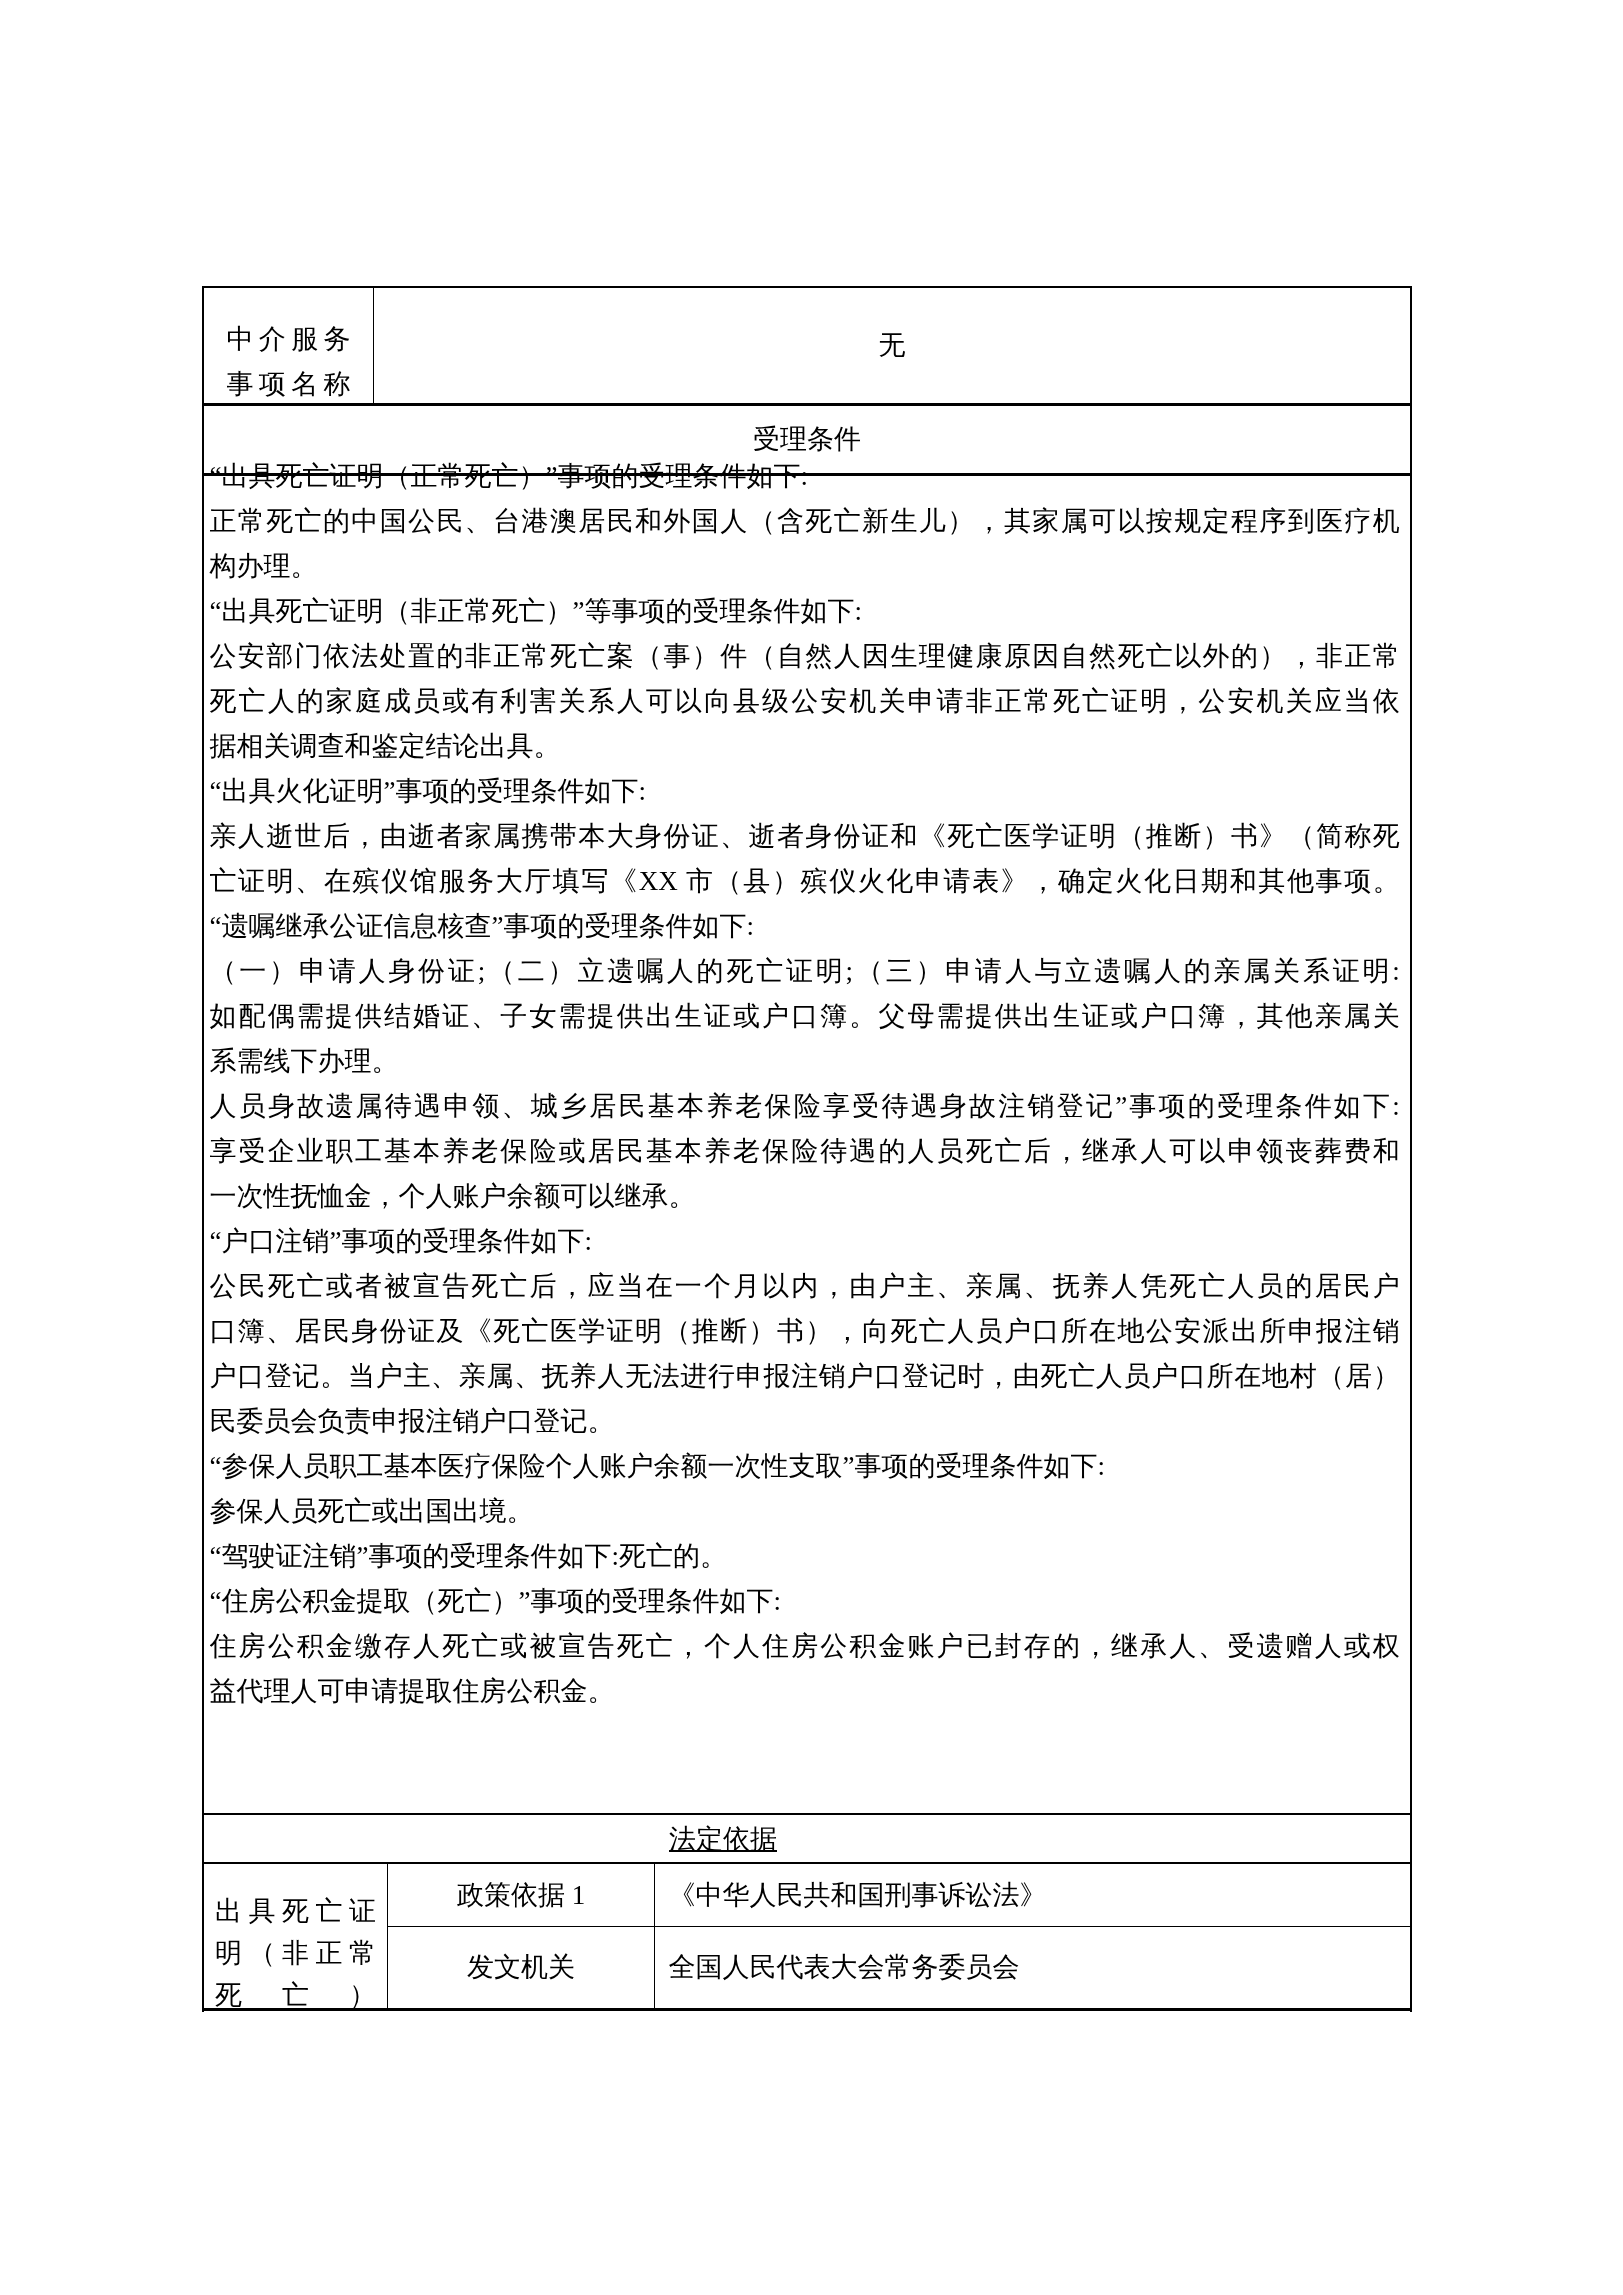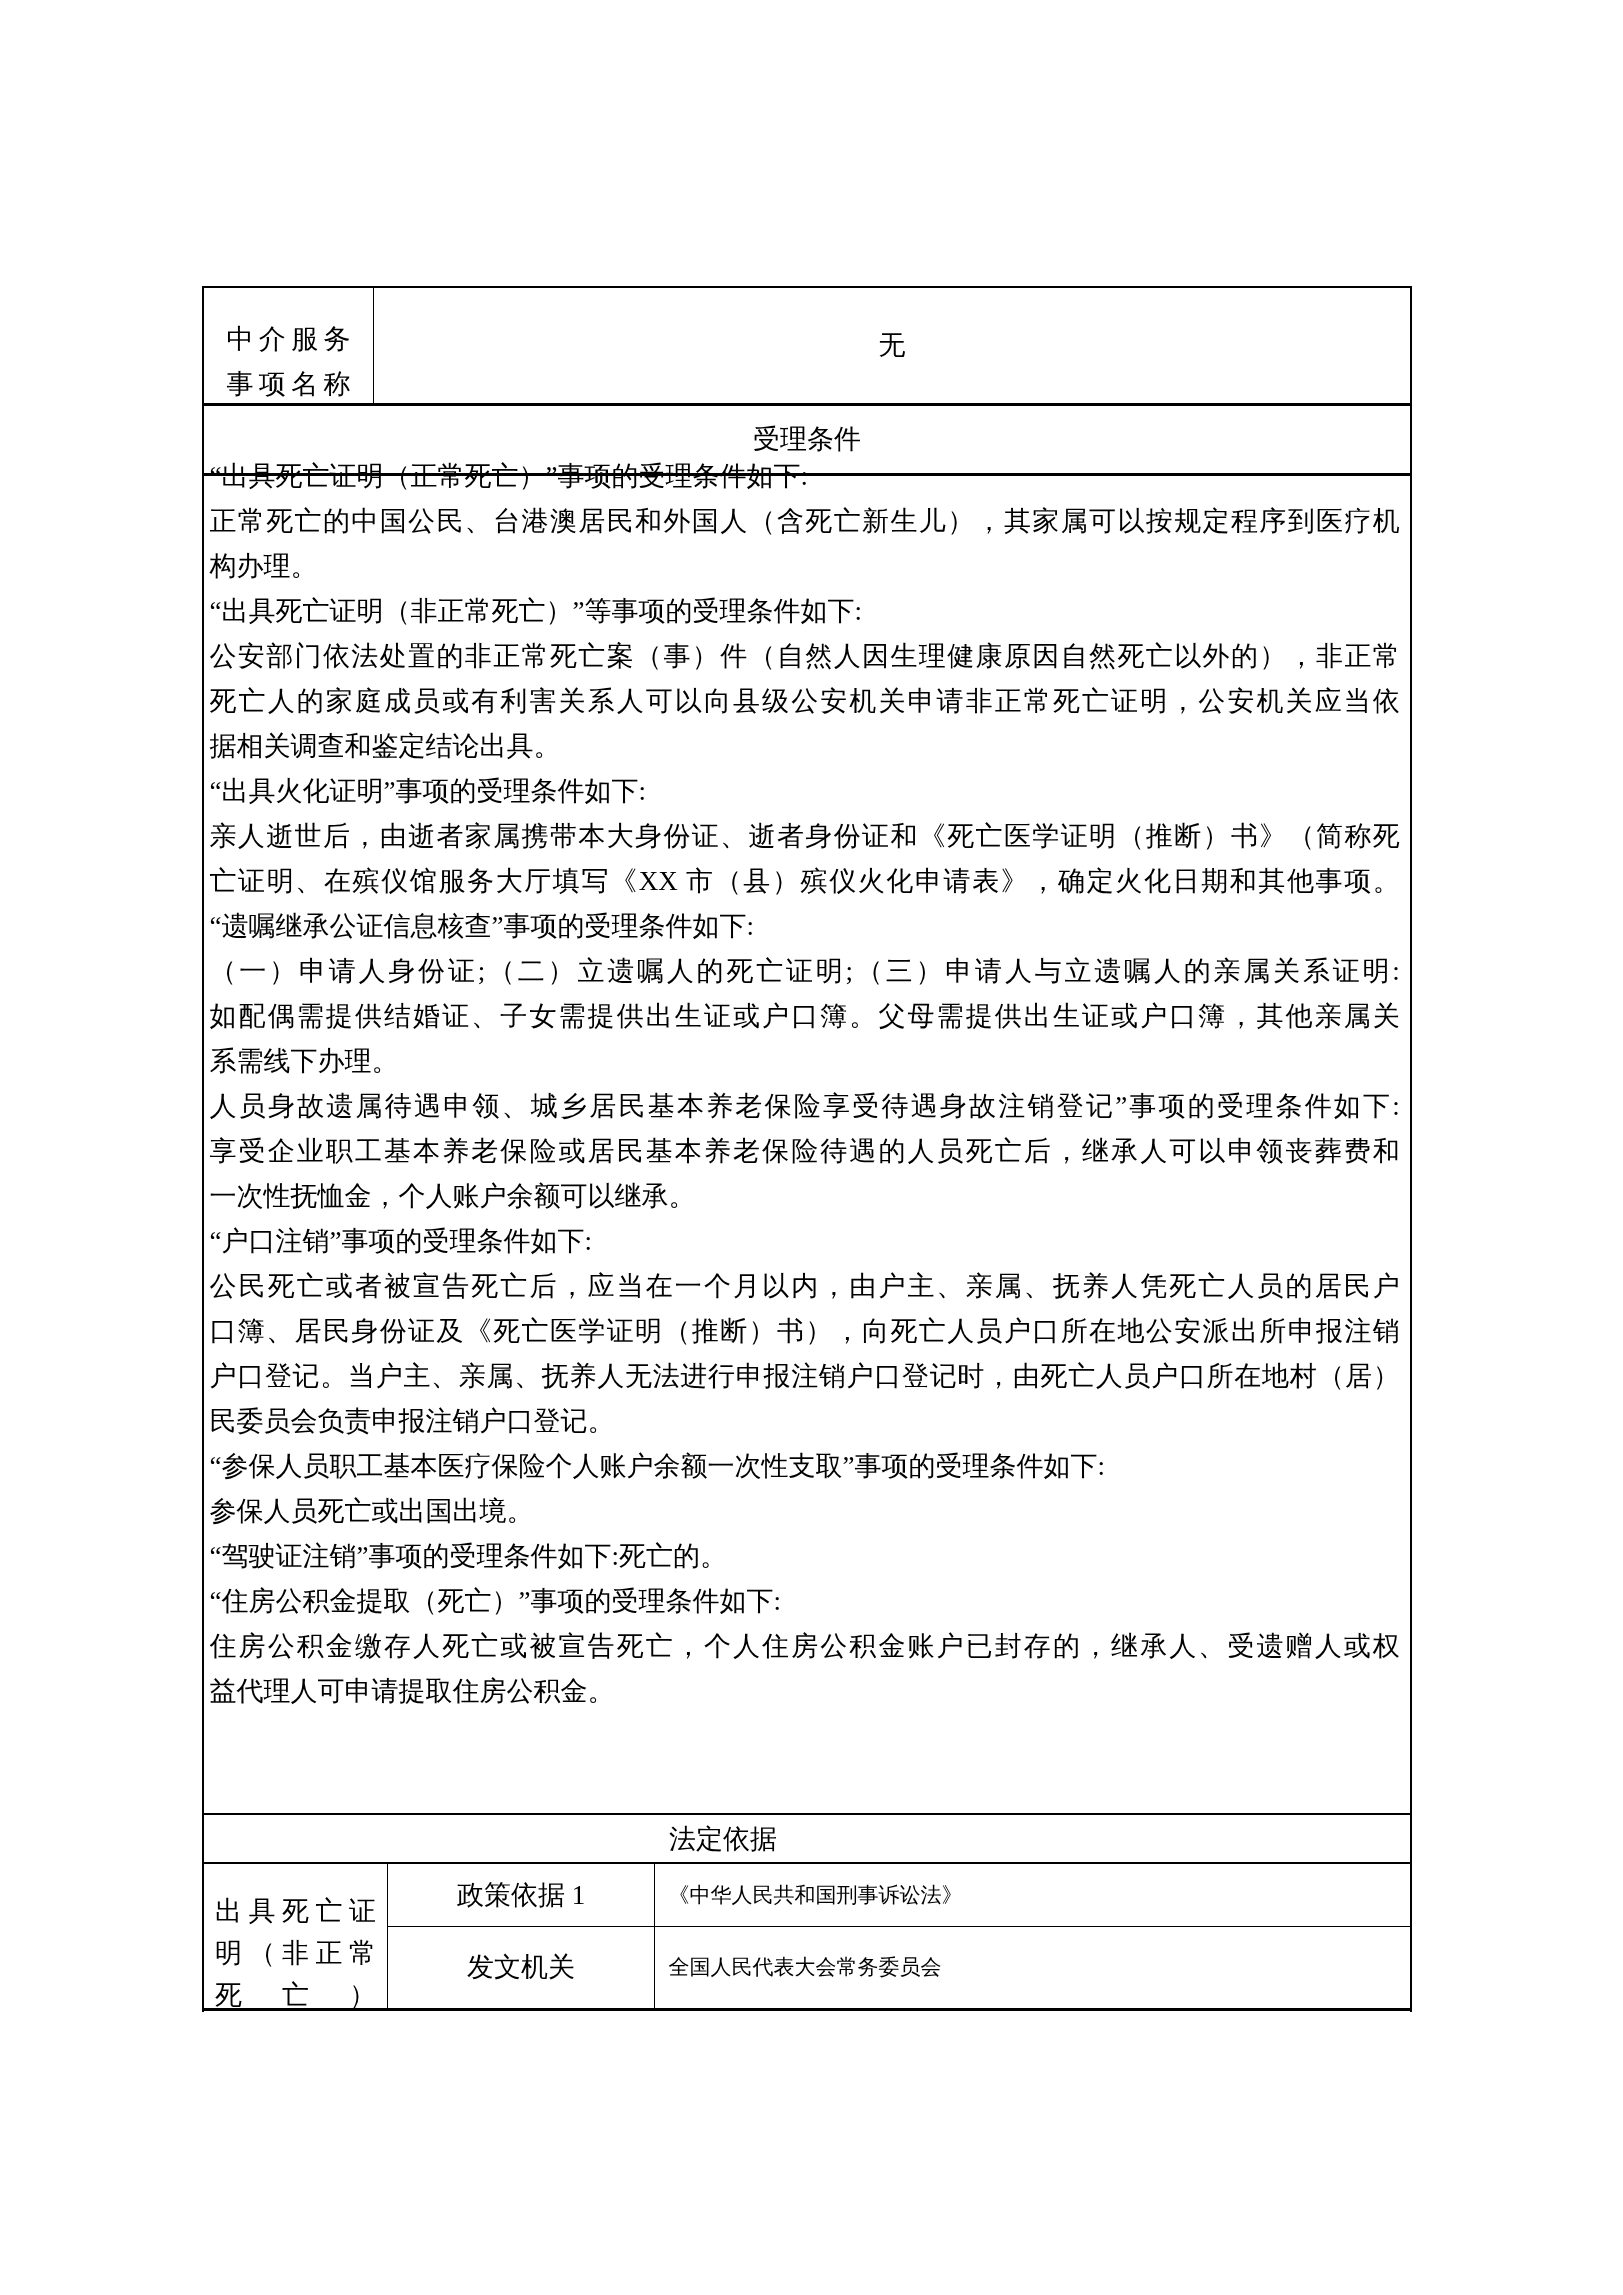--- a/index.html
+++ b/index.html
@@ -57,21 +57,21 @@
     width: 100%;
     box-sizing: border-box;
     padding: 0 11px;
     font-size: 27px;
     line-height: 42px;
     text-align: justify;
     text-align-last: justify;
     word-break: break-all;
   }
   .lb-label { font-size: 27px; line-height: 1; }
-  .lb-value { font-size: 21px; line-height: 1; }
+  .lb-value { font-size: 27px; line-height: 1; }
   .padl { padding-left: 13.6px; }
 </style>
 </head>
 <body>
 
 <div class="sheet">
 
   <div class="gl" style="left:202px; top:286px; width:1210px; height:2px;"></div>
   <div class="gl" style="left:202px; top:403px; width:1210px; height:2.7px;"></div>
   <div class="gl" style="left:202px; top:473px; width:1210px; height:2.7px;"></div>
@@ -121,21 +121,21 @@
     <div class="tl fill">户口登记。当户主、亲属、抚养人无法进行申报注销户口登记时，由死亡人员户口所在地村（居）</div>
     <div class="tl">民委员会负责申报注销户口登记。</div>
     <div class="tl">“参保人员职工基本医疗保险个人账户余额一次性支取”事项的受理条件如下:</div>
     <div class="tl">参保人员死亡或出国出境。</div>
     <div class="tl">“驾驶证注销”事项的受理条件如下:死亡的。</div>
     <div class="tl">“住房公积金提取（死亡）”事项的受理条件如下:</div>
     <div class="tl fill">住房公积金缴存人死亡或被宣告死亡，个人住房公积金账户已封存的，继承人、受遗赠人或权</div>
     <div class="tl">益代理人可申请提取住房公积金。</div>
   </div>
 
-  <div class="cell center" style="left:204px; top:1816px; width:1038px; height:46px;">
+  <div class="cell center" style="left:204px; top:1816px; width:1038px; height:46px;text-decoration:underline;">
     <div class="hdr-text">法定依据</div>
   </div>
 
   <div class="cell" style="left:204px; top:1864px; width:183px; height:145px;margin-top:16px;">
     <div class="lb-item">出具死亡证明（非正常死亡）</div>
   </div>
 
   <div class="cell center" style="left:388px; top:1864px; width:266px; height:62px;">
     <div class="lb-label">政策依据 1</div>
   </div>

